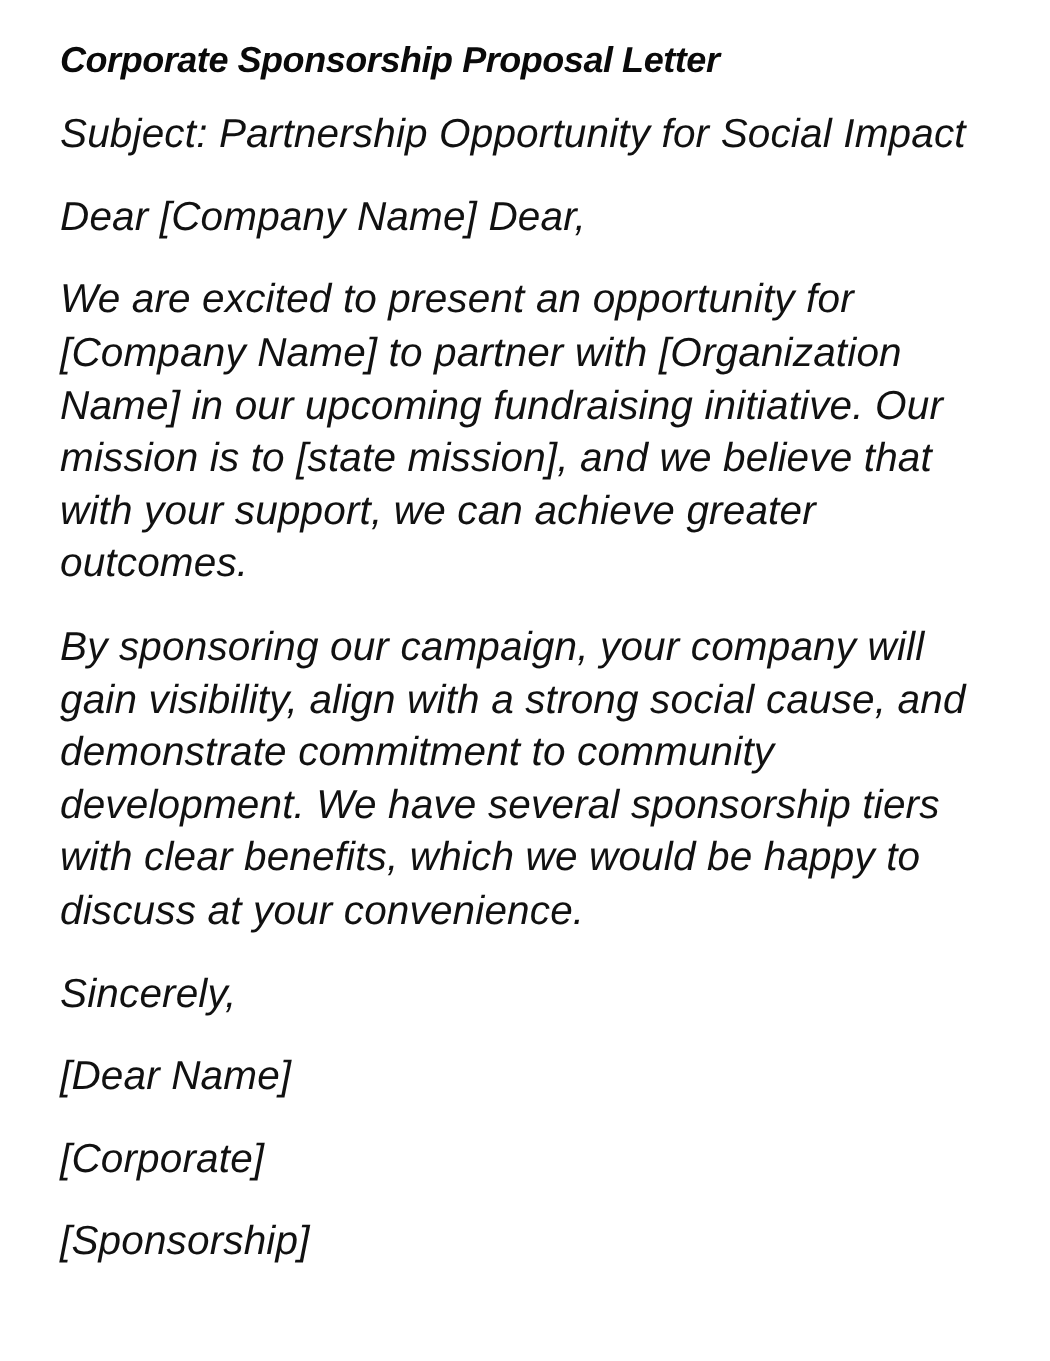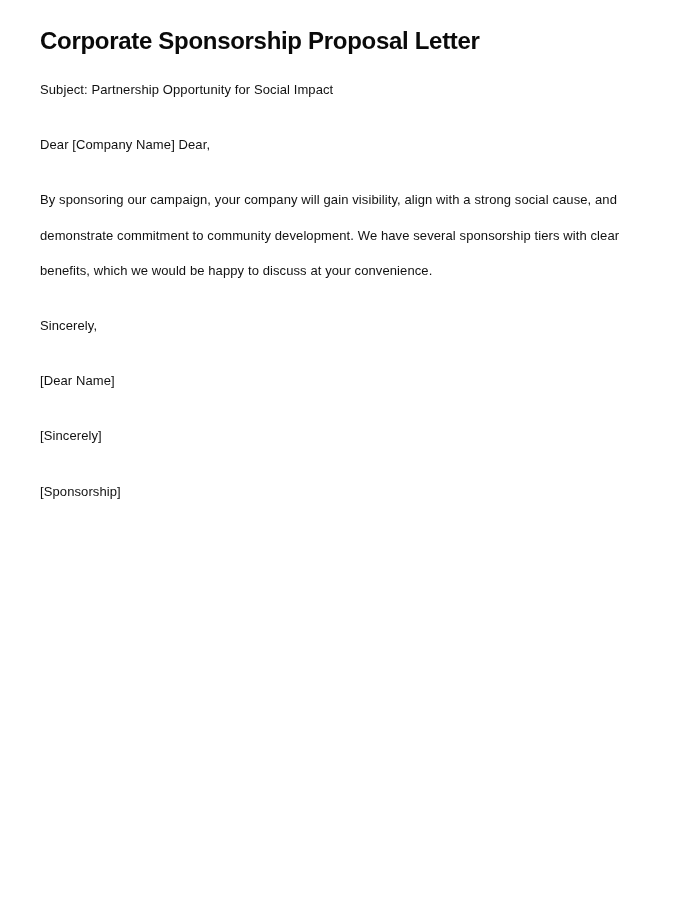--- a/index.html
+++ b/index.html
@@ -1,25 +1,26 @@
 <!DOCTYPE html>
 <html><head>
 <meta charset="utf-8">
 <style>
   html, body { margin: 0; padding: 0; background: #ffffff; }
   body { width: 700px; height: 907px; overflow: hidden; font-family: "Liberation Sans", sans-serif; color: #111111; }
-  .page { padding: 24px 40px 0 40px; }
+  .page { padding: 24px 40px 0 40px; font-style: italic; }
   h1 { font-size: 24px; font-weight: bold; margin: 0 0 14px 0; line-height: 34px; letter-spacing: -0.3px; color: #0a0a0a; }
-  p { font-size: 13px; line-height: 35.2px; margin: 0 0 20px 0; letter-spacing: 0.1px; }
+  p { font-size: 27px; line-height: 35.2px; margin: 0 0 20px 0; letter-spacing: 0.1px; }
 </style>
 </head>
 <body>
 
 <div class="page">
   <h1>Corporate Sponsorship Proposal Letter</h1>
   <p>Subject: Partnership Opportunity for Social Impact</p>
   <p>Dear [Company Name] Dear,</p>
+  <p>We are excited to present an opportunity for [Company Name] to partner with [Organization Name] in our upcoming fundraising initiative. Our mission is to [state mission], and we believe that with your support, we can achieve greater outcomes.</p>
   <p>By sponsoring our campaign, your company will gain visibility, align with a strong social cause, and demonstrate commitment to community development. We have several sponsorship tiers with clear benefits, which we would be happy to discuss at your convenience.</p>
   <p>Sincerely,</p>
   <p>[Dear Name]</p>
-  <p>[Sincerely]</p>
+  <p>[Corporate]</p>
   <p>[Sponsorship]</p>
 </div>
 
 </body></html>

